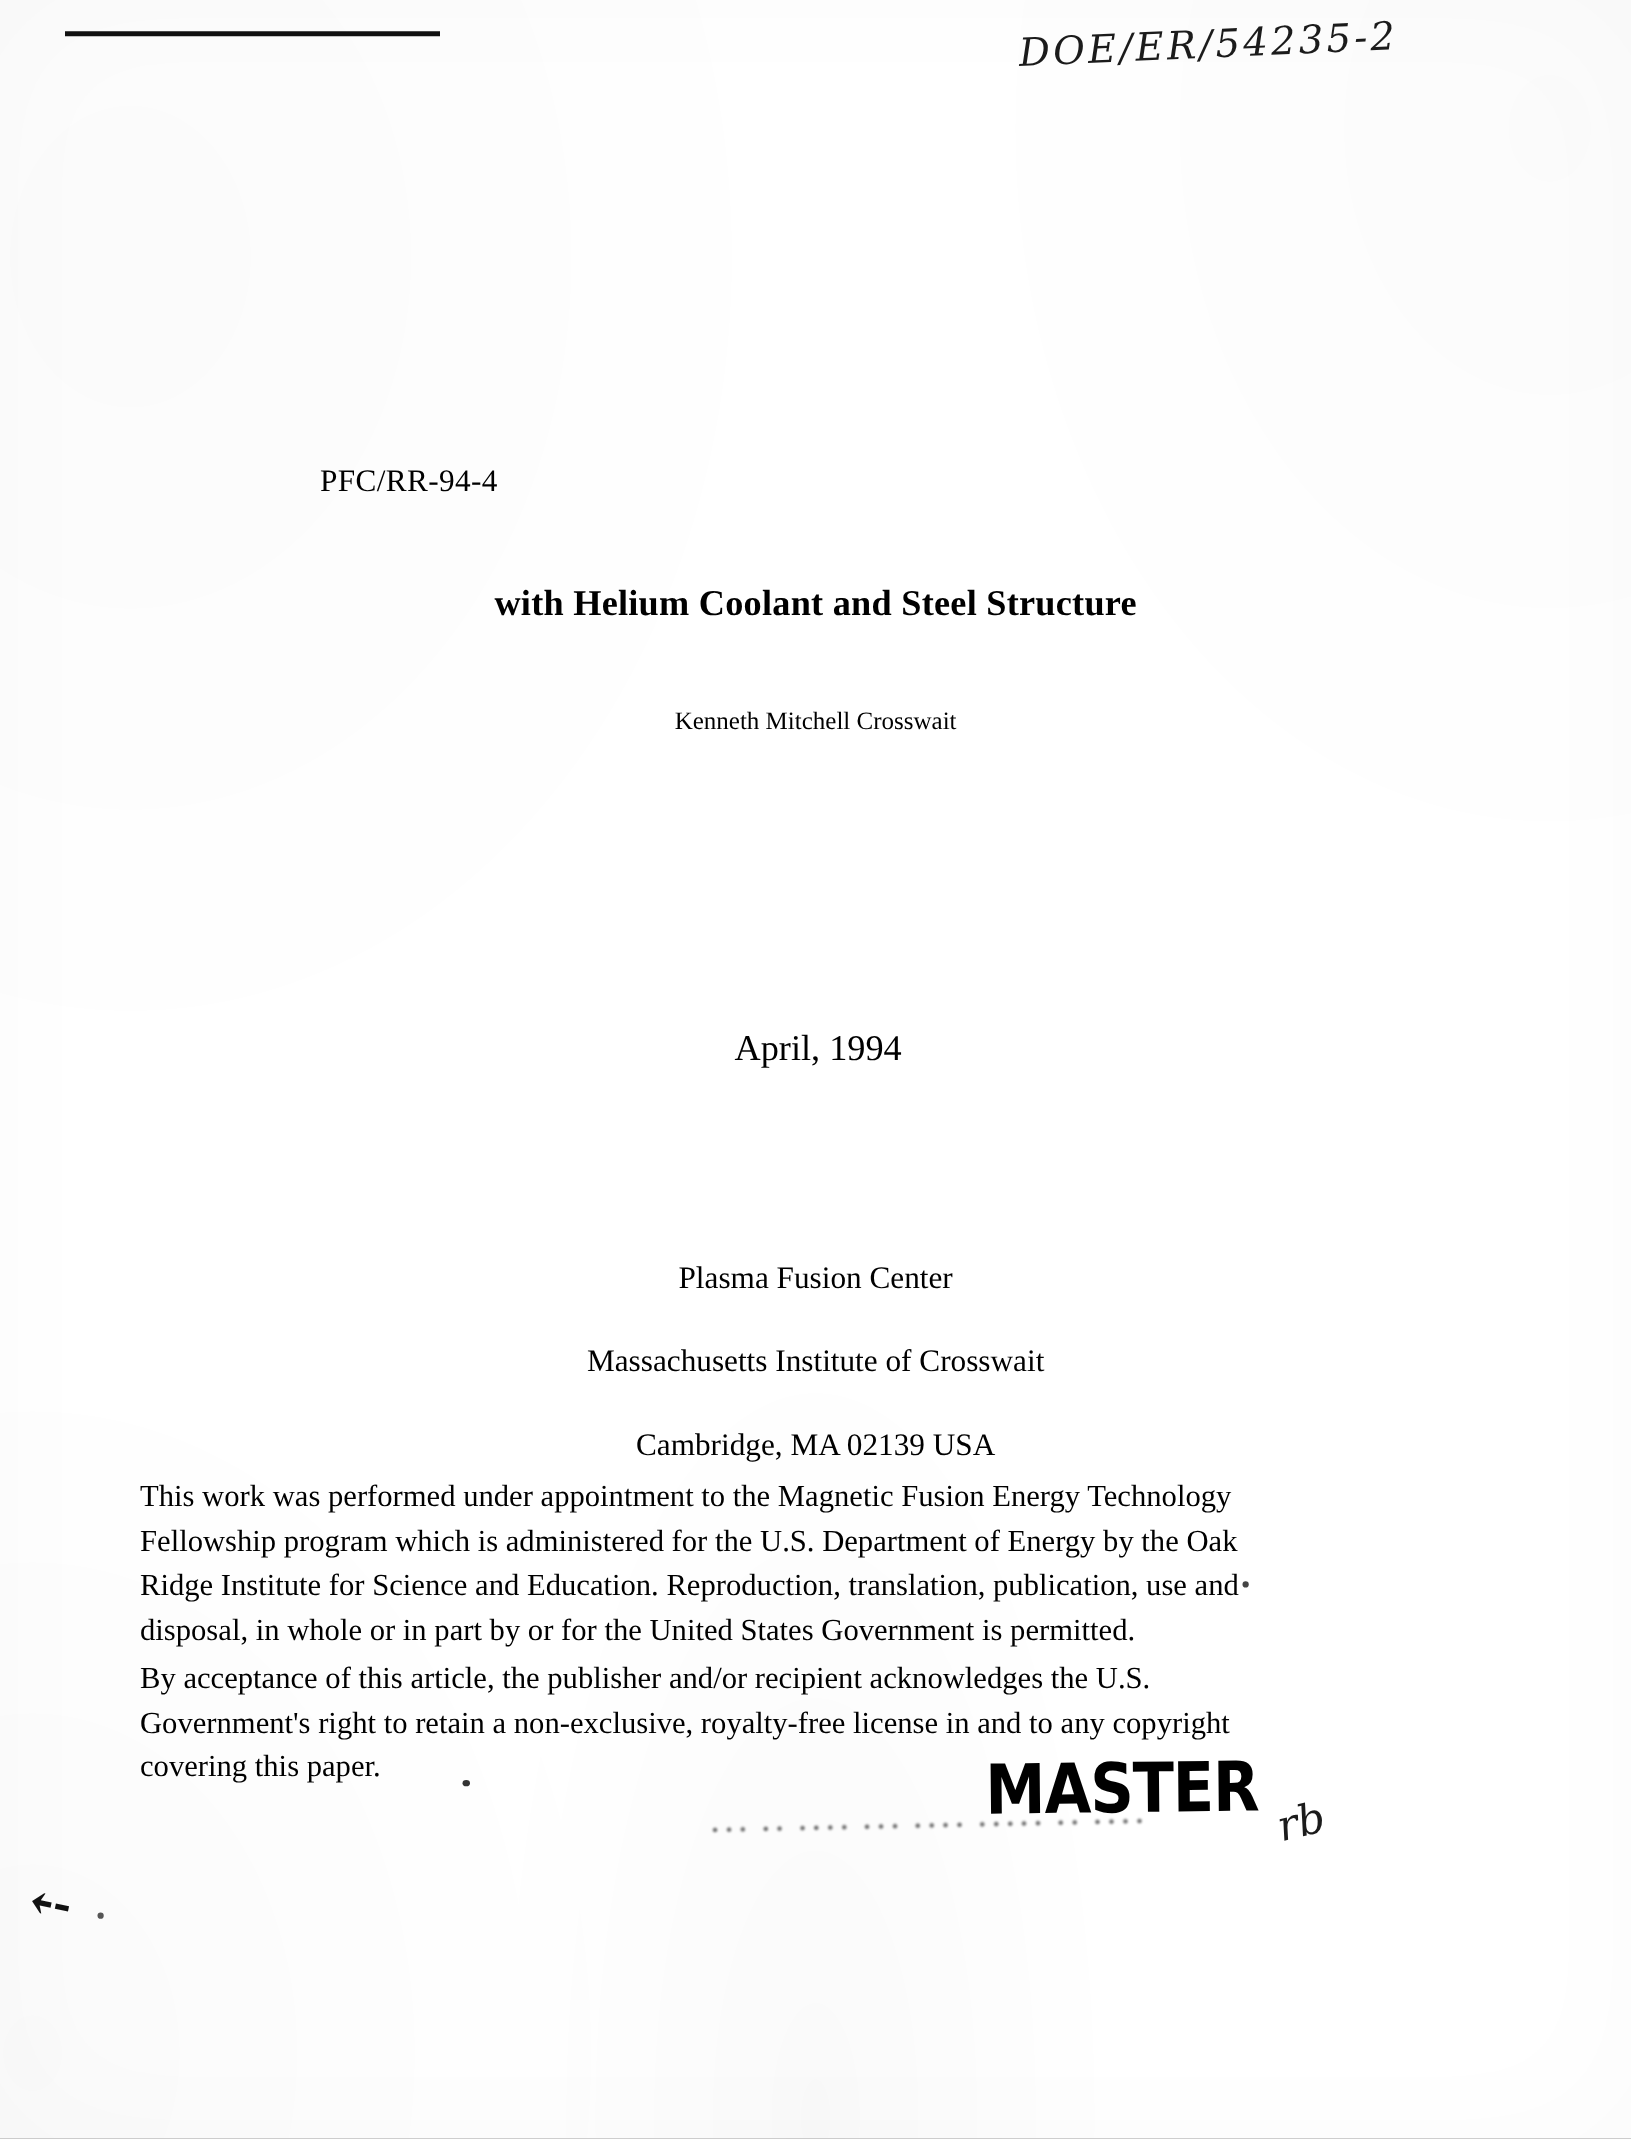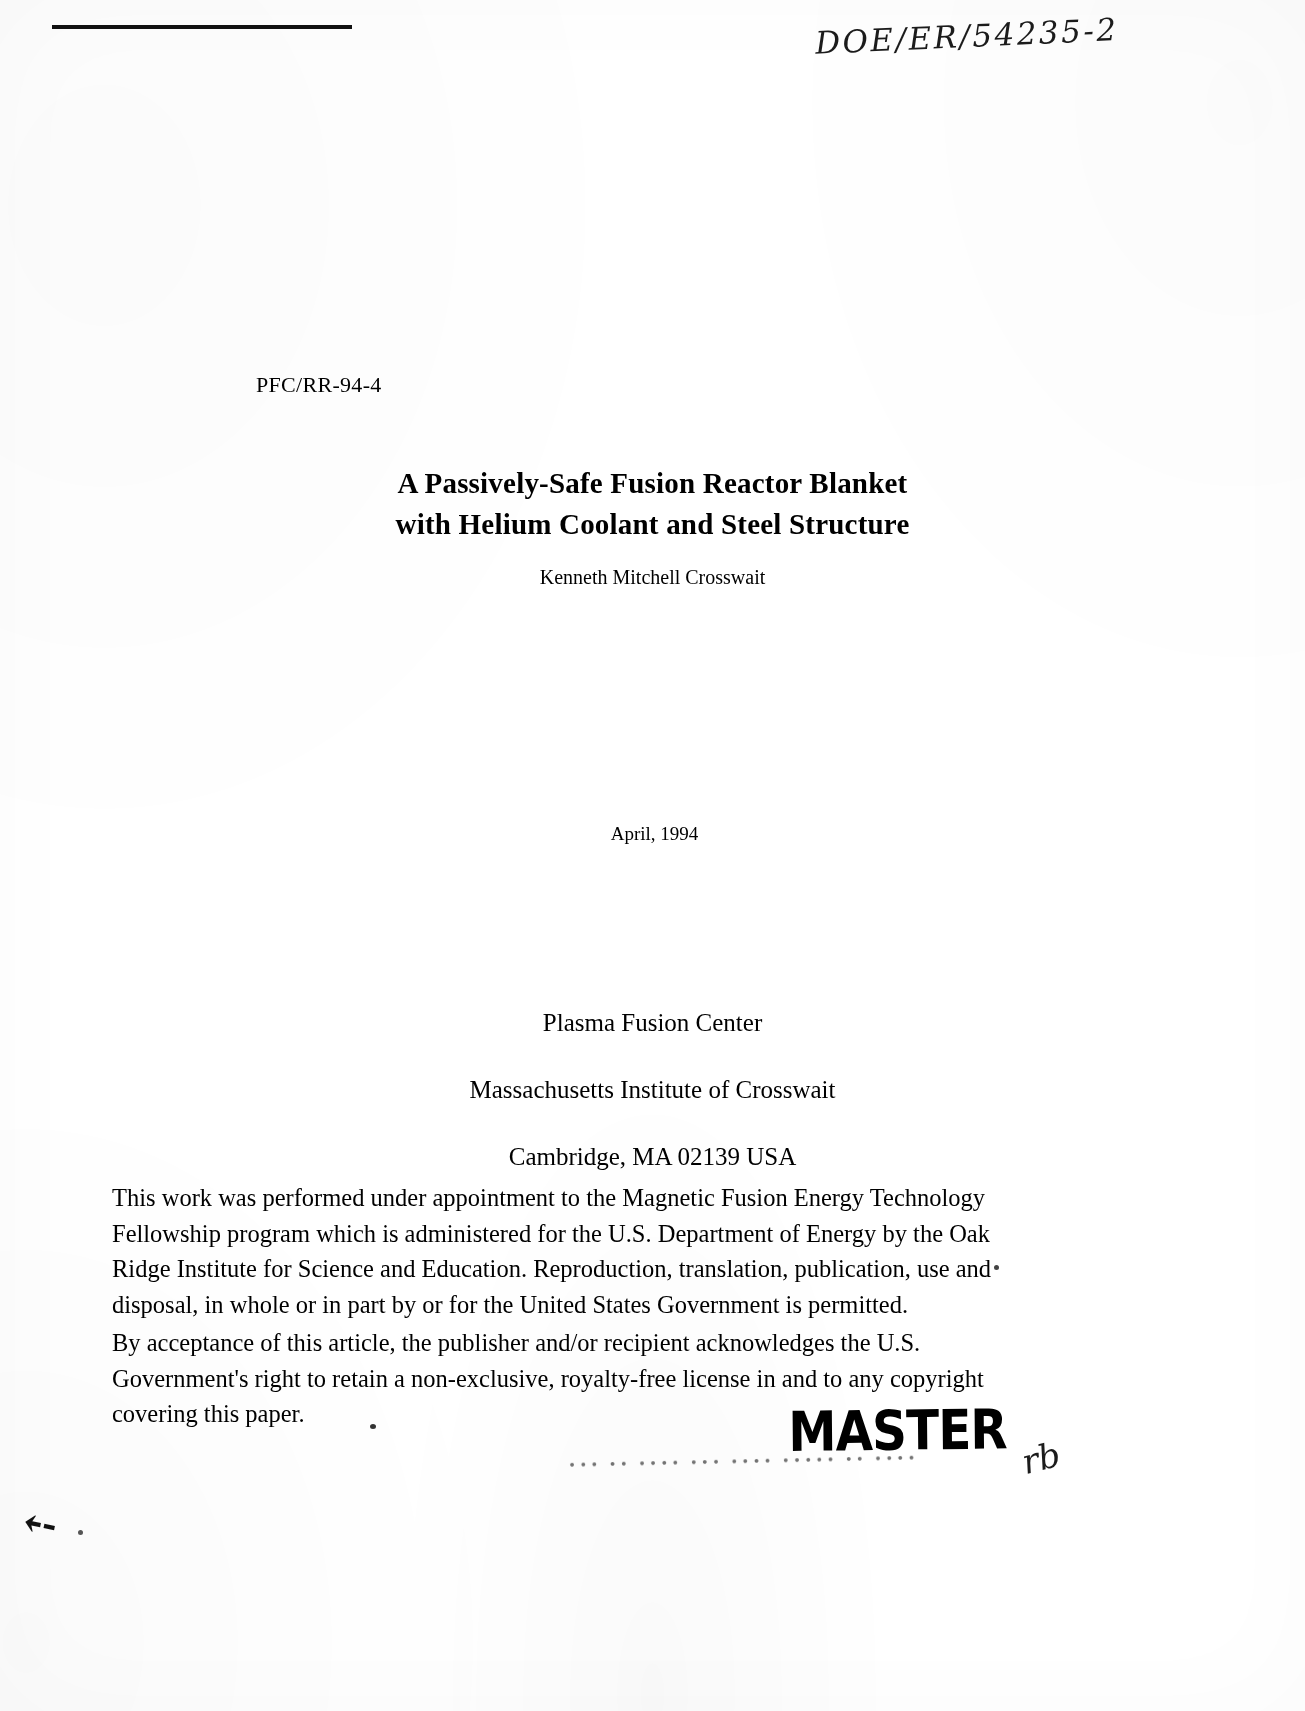--- a/index.html
+++ b/index.html
@@ -56,21 +56,21 @@
     color: #1b1b1b;
     transform: rotate(-2.6deg);
     white-space: nowrap;
   }
 
   
   .report-number {
     position: absolute;
     left: 256px;
     top: 372px;
-    font-size: 22px;
+    font-size: 25px;
     letter-spacing: 0.3px;
   }
 
   .title-block {
     position: absolute;
     left: 0;
     right: 0;
     top: 463px;
     text-align: center;
   }
@@ -89,21 +89,21 @@
     text-align: center;
     font-size: 20px;
   }
 
   .pub-date {
     position: absolute;
     left: 4px;
     right: 0;
     top: 823px;
     text-align: center;
-    font-size: 19px;
+    font-size: 29px;
   }
 
   .affiliation {
     position: absolute;
     left: 0;
     right: 0;
     top: 973px;
     text-align: center;
   }
   .affiliation div {
@@ -210,21 +210,20 @@
 
   <div class="scan-noise"></div>
 
   <div class="top-rule"></div>
 
   <div class="handwritten-id">DOE/ER/54235-2</div>
 
   <div class="report-number">PFC/RR-94-4</div>
 
   <div class="title-block">
-    <div class="title-line">A Passively-Safe Fusion Reactor Blanket</div>
     <div class="title-line">with Helium Coolant and Steel Structure</div>
   </div>
 
   <div class="author">Kenneth Mitchell Crosswait</div>
 
   <div class="pub-date">April, 1994</div>
 
   <div class="affiliation">
     <div>Plasma Fusion Center</div>
     <div>Massachusetts Institute of Crosswait</div>

